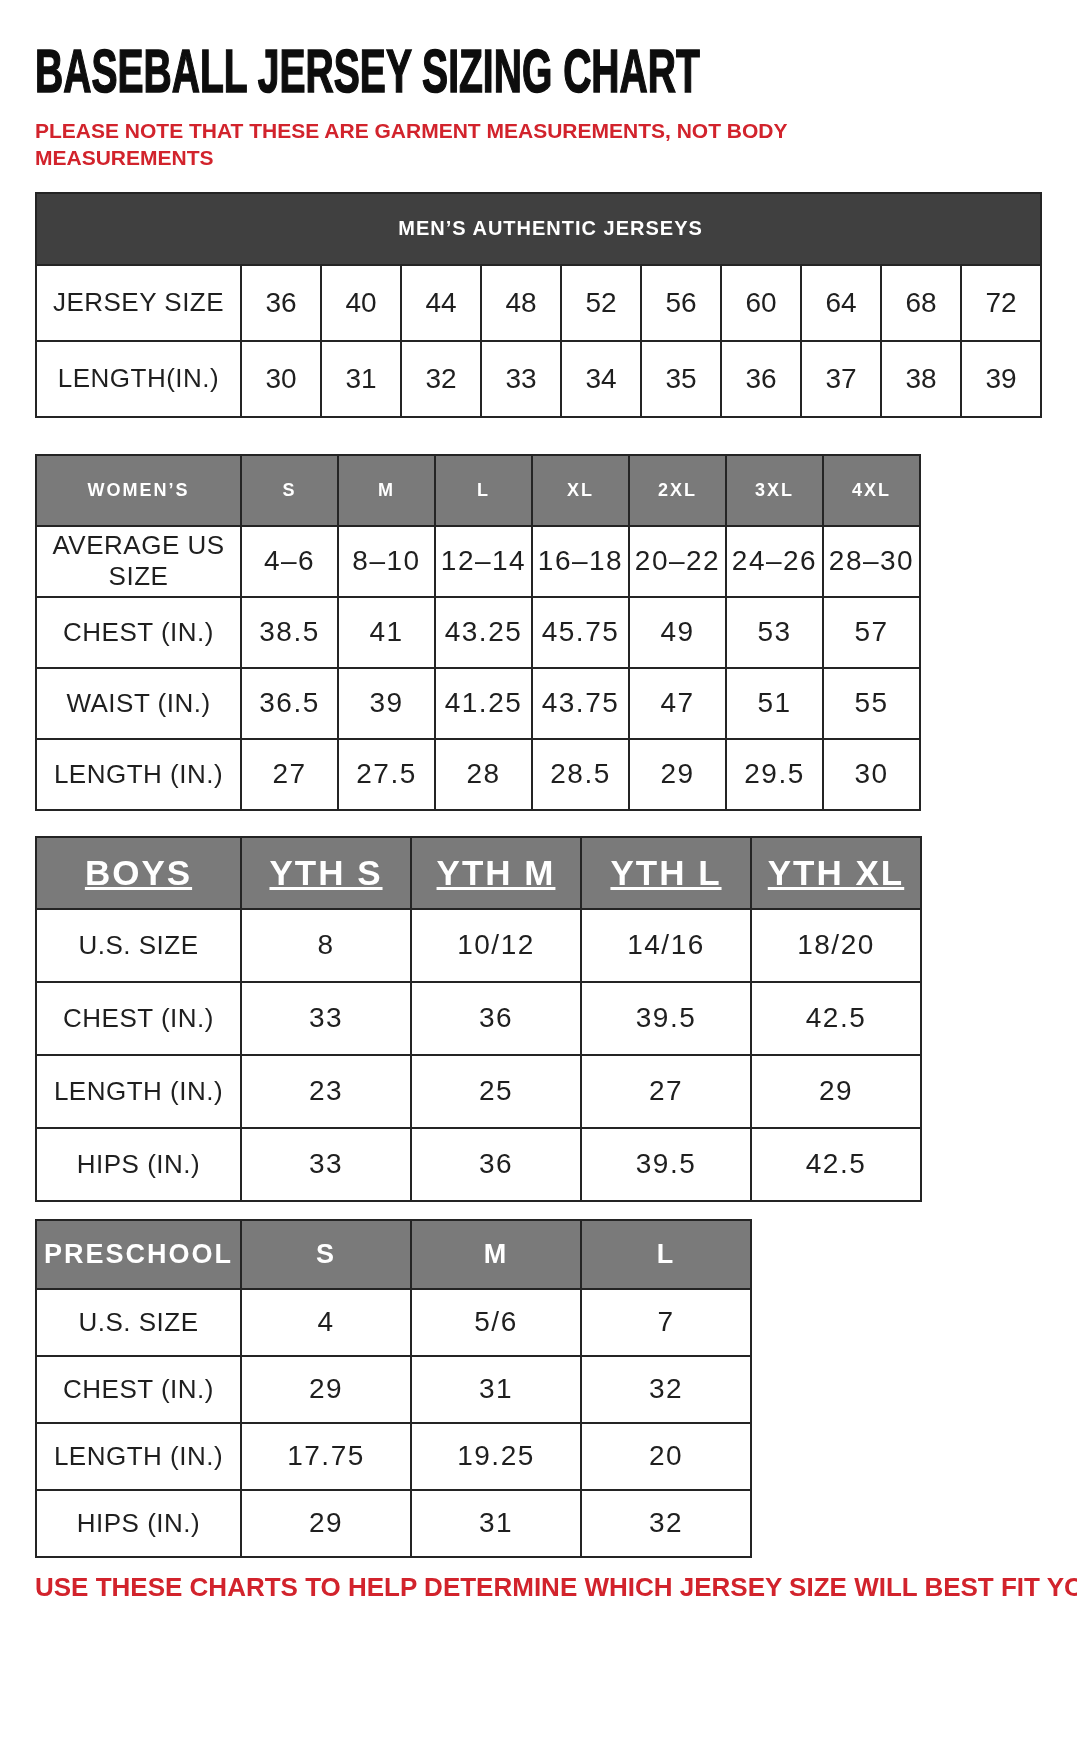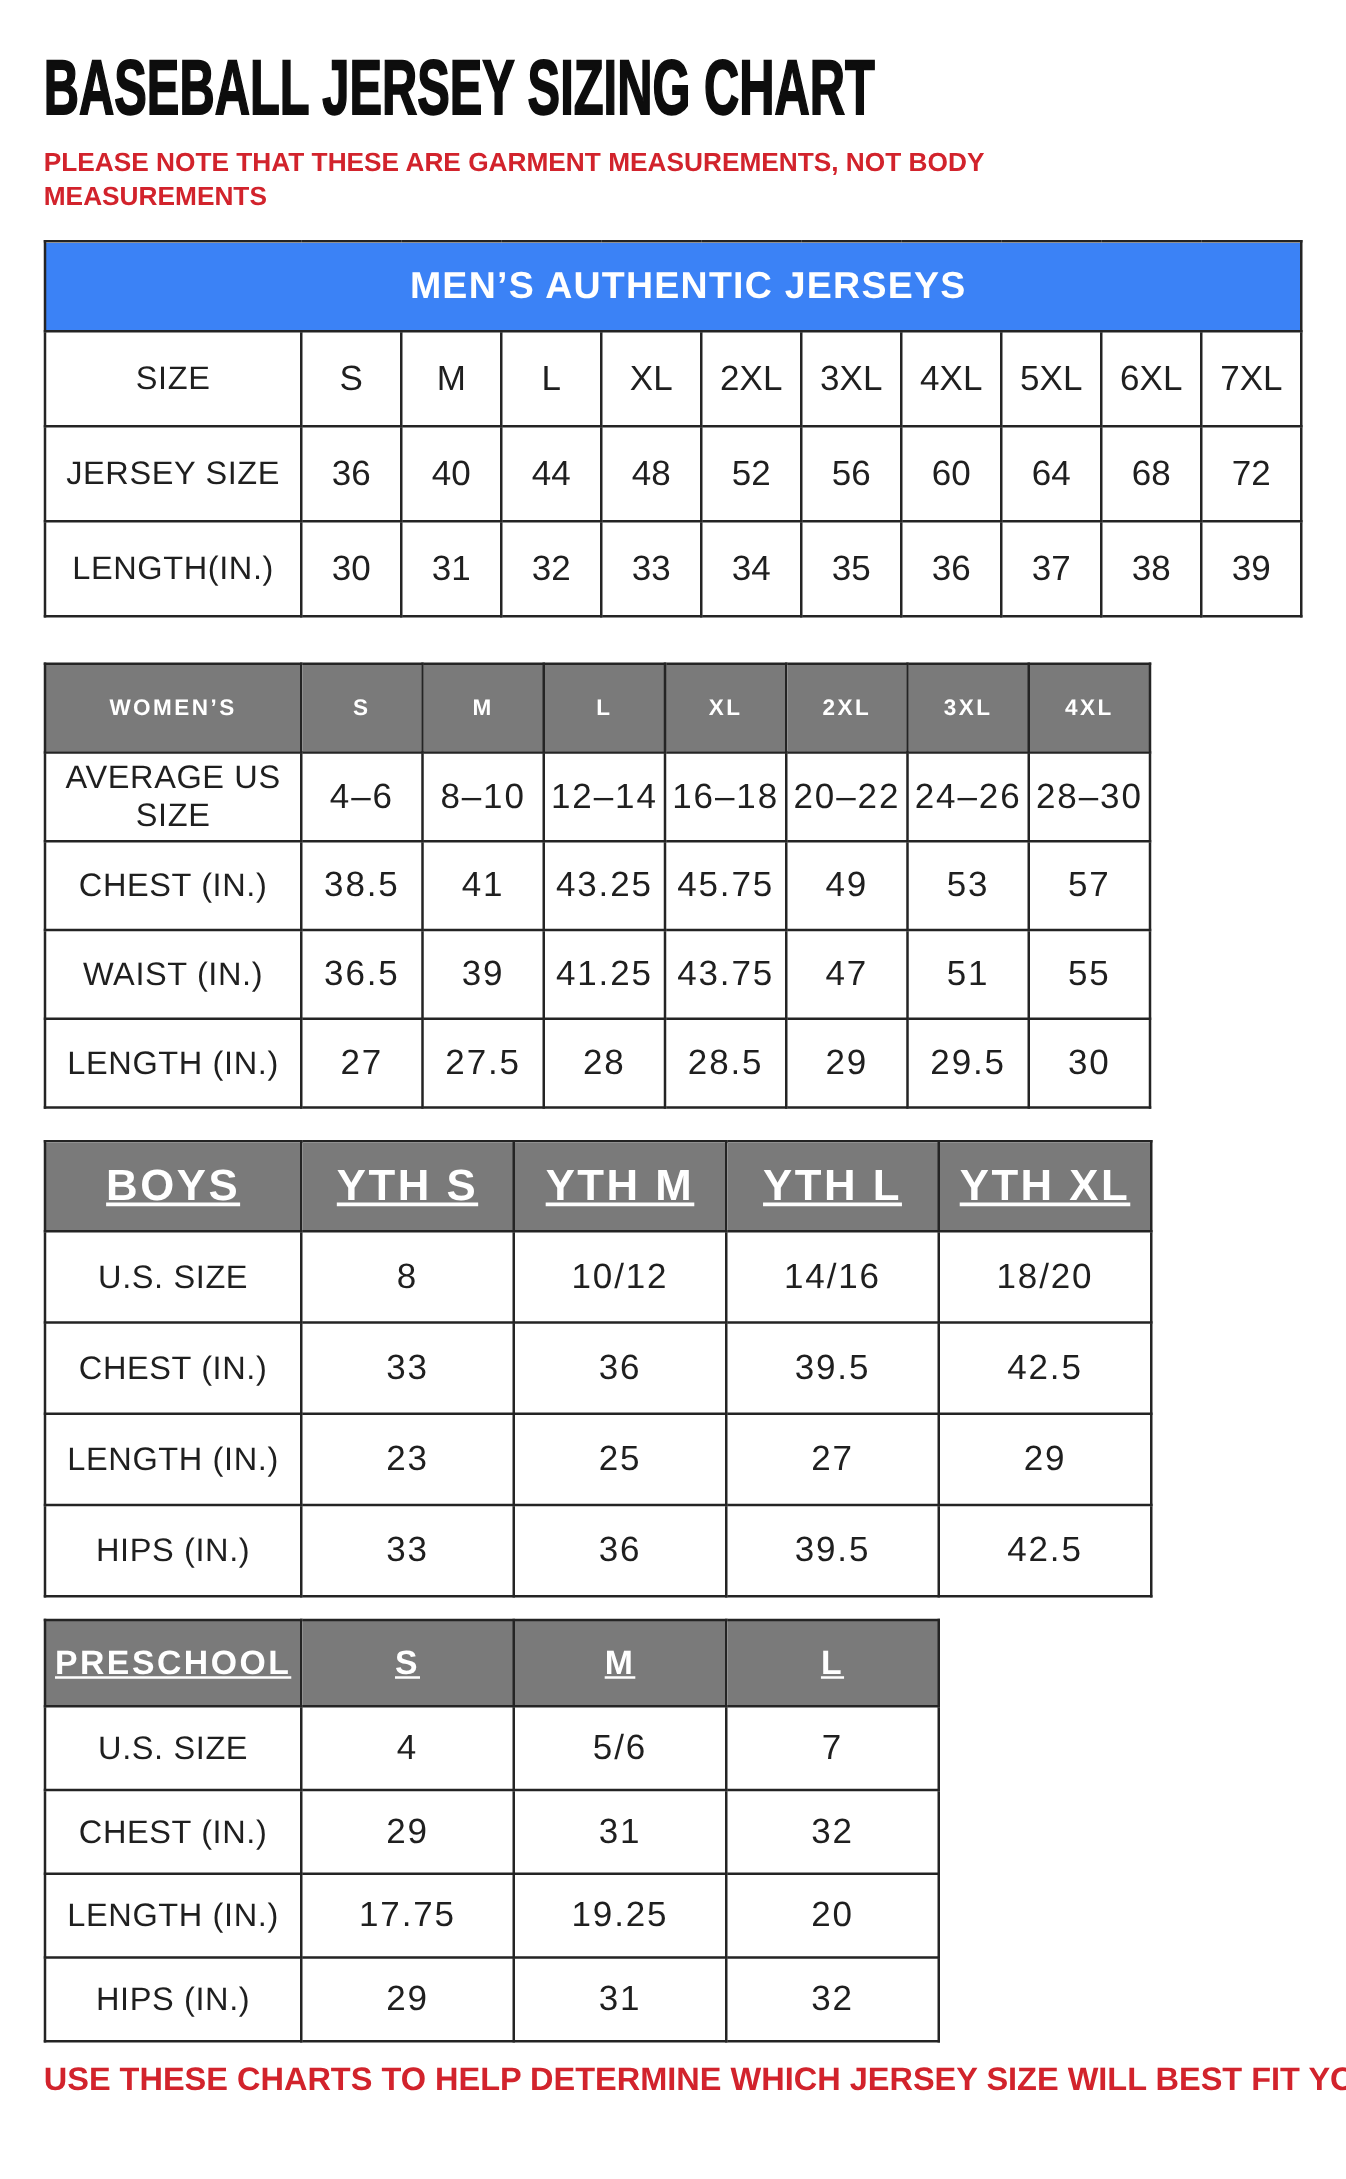--- a/index.html
+++ b/index.html
@@ -57,23 +57,23 @@
     background: #ffffff;
   }
   .tbl th, .tbl td {
     border: 2px solid #242424;
     text-align: center;
     vertical-align: middle;
     padding: 2px 4px;
     overflow: hidden;
   }
   .tbl thead th.banner {
-    background: #3b82f6;
+    background: #404040;
     color: #ffffff;
-    font-size: 30px;
+    font-size: 20px;
     font-weight: bold;
     letter-spacing: 1px;
     padding-left: 28px;
   }
   .tbl th[data-name="group-label"],
   .tbl th[data-name="size-col-header"] {
     background: #7a7a7a;
     color: #ffffff;
     font-weight: bold;
   }
@@ -101,21 +101,21 @@
   .boys { width: 885px; margin-top: 25px; }
   .boys thead tr { height: 72px; }
   .boys tbody tr { height: 73px; }
   .boys th { font-size: 35px; letter-spacing: 2px; text-decoration: underline; }
   .boys td[data-name="value-cell"] { letter-spacing: 1.5px; }
 
   
   .preschool { width: 715px; margin-top: 17px; }
   .preschool thead tr { height: 69px; }
   .preschool tbody tr { height: 67px; }
-  .preschool th { font-size: 27px; letter-spacing: 2px; text-decoration: underline; }
+  .preschool th { font-size: 27px; letter-spacing: 2px; }
   .preschool td[data-name="value-cell"] { letter-spacing: 1.5px; }
 </style>
 </head>
 <body>
 
 <div class="page" data-name="sizing-chart-page">
 
   <h1 class="title" data-name="page-title">BASEBALL JERSEY SIZING CHART</h1>
 
   <p class="note" data-name="garment-measurements-note">PLEASE NOTE THAT THESE ARE GARMENT MEASUREMENTS, NOT BODY MEASUREMENTS</p>
@@ -133,33 +133,20 @@
         <col style="width:80px">
         <col style="width:80px">
         <col style="width:80px">
     </colgroup>
     <thead>
       <tr data-name="table-banner-row">
         <th class="banner" colspan="11" data-name="mens-banner">MEN’S AUTHENTIC JERSEYS</th>
       </tr>
     </thead>
     <tbody data-name="mens-table-body">
-        <tr data-name="table-row">
-          <td data-name="row-label">SIZE</td>
-          <td data-name="value-cell">S</td>
-          <td data-name="value-cell">M</td>
-          <td data-name="value-cell">L</td>
-          <td data-name="value-cell">XL</td>
-          <td data-name="value-cell">2XL</td>
-          <td data-name="value-cell">3XL</td>
-          <td data-name="value-cell">4XL</td>
-          <td data-name="value-cell">5XL</td>
-          <td data-name="value-cell">6XL</td>
-          <td data-name="value-cell">7XL</td>
-        </tr>
         <tr data-name="table-row">
           <td data-name="row-label">JERSEY SIZE</td>
           <td data-name="value-cell">36</td>
           <td data-name="value-cell">40</td>
           <td data-name="value-cell">44</td>
           <td data-name="value-cell">48</td>
           <td data-name="value-cell">52</td>
           <td data-name="value-cell">56</td>
           <td data-name="value-cell">60</td>
           <td data-name="value-cell">64</td>

